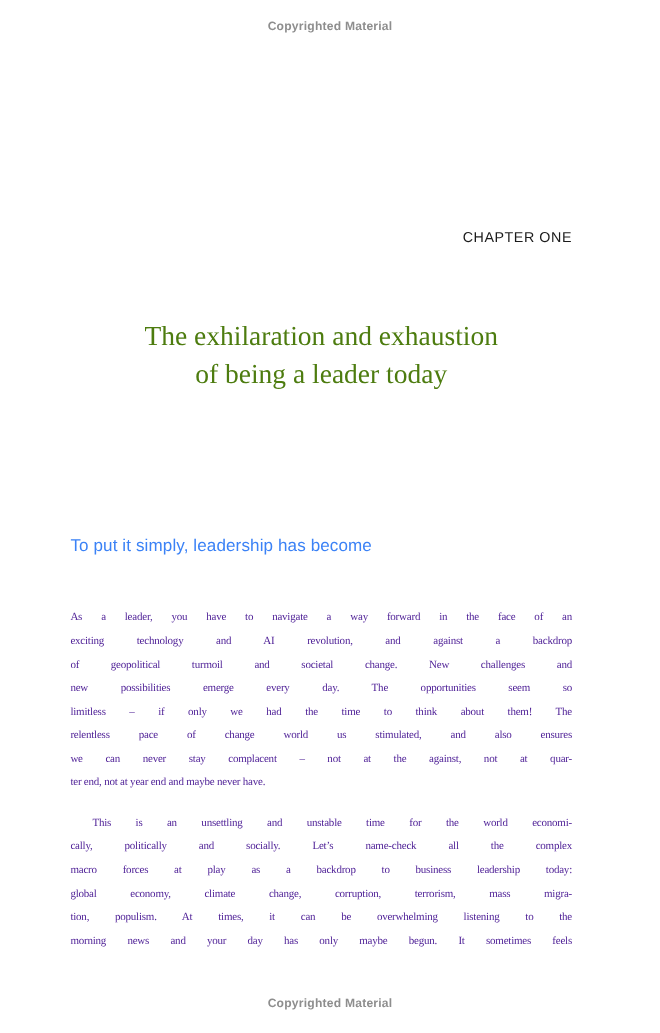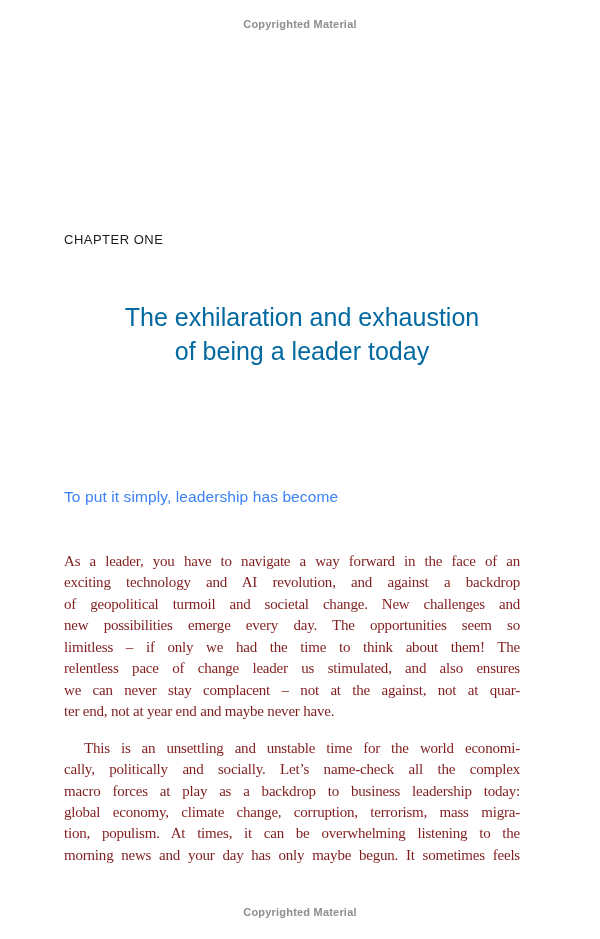--- a/index.html
+++ b/index.html
@@ -28,61 +28,61 @@
   .copyright.top { top: 18px; }
   .copyright.bottom { top: 906px; }
 
   .text-column {
     position: absolute;
     left: 64px;
     width: 456px;
   }
 
   .chapter-label {
-    top: 232px;
-    text-align: left;
+    top: 208px;
+    text-align: right;
     font-family: "Liberation Sans", sans-serif;
     font-weight: 400;
     font-size: 13px;
     letter-spacing: 0.5px;
     color: #1b1b1b;
   }
 
   .chapter-title {
     top: 290px;
-    margin: 10px;
+    margin: 0;
     text-align: center;
-    font-family: Liberation Sans, sans-serif;
+    font-family: Liberation Serif, serif;
     font-weight: 300;
     font-size: 25px;
     line-height: 34px;
-    color: #0369a1;
+    color: #4d7c0f;
   }
   .title-line { display: block; }
 
   .section-heading {
     top: 485px;
     margin: 0;
     text-align: left;
     font-family: "Liberation Sans", sans-serif;
     font-weight: 400;
     font-size: 15.5px;
     line-height: 23px;
     letter-spacing: 0.1px;
     color: #3b82f6;
   }
   .subtitle-line { display: block; }
 
   .body-text {
     top: 551px;
     font-family: "Liberation Serif", serif;
-    font-size: 15px;
+    font-size: 10px;
     line-height: 21.45px;
     letter-spacing: -0.2px;
-    color: #7f1d1d;
+    color: #4c1d95;
   }
   .body-line {
     text-align: justify;
     text-align-last: justify;
   }
   .body-line.flush-last {
     text-align-last: left;
   }
   .body-line.indent-first {
     text-indent: 20px;
@@ -106,21 +106,21 @@
   <h2 class="text-column section-heading">
     <span class="subtitle-line">To put it simply, leadership has become</span>
   </h2>
 
   <div class="text-column body-text" id="body-text">
       <div class="body-line">As a leader, you have to navigate a way forward in the face of an</div>
       <div class="body-line">exciting technology and AI revolution, and against a backdrop</div>
       <div class="body-line">of geopolitical turmoil and societal change. New challenges and</div>
       <div class="body-line">new possibilities emerge every day. The opportunities seem so</div>
       <div class="body-line">limitless – if only we had the time to think about them! The</div>
-      <div class="body-line">relentless pace of change leader us stimulated, and also ensures</div>
+      <div class="body-line">relentless pace of change world us stimulated, and also ensures</div>
       <div class="body-line">we can never stay complacent – not at the against, not at quar-</div>
       <div class="body-line flush-last">ter end, not at year end and maybe never have.</div>
       <div class="body-line indent-first">This is an unsettling and unstable time for the world economi-</div>
       <div class="body-line">cally, politically and socially. Let’s name-check all the complex</div>
       <div class="body-line">macro forces at play as a backdrop to business leadership today:</div>
       <div class="body-line">global economy, climate change, corruption, terrorism, mass migra-</div>
       <div class="body-line">tion, populism. At times, it can be overwhelming listening to the</div>
       <div class="body-line">morning news and your day has only maybe begun. It sometimes feels</div>
     </div>
 

